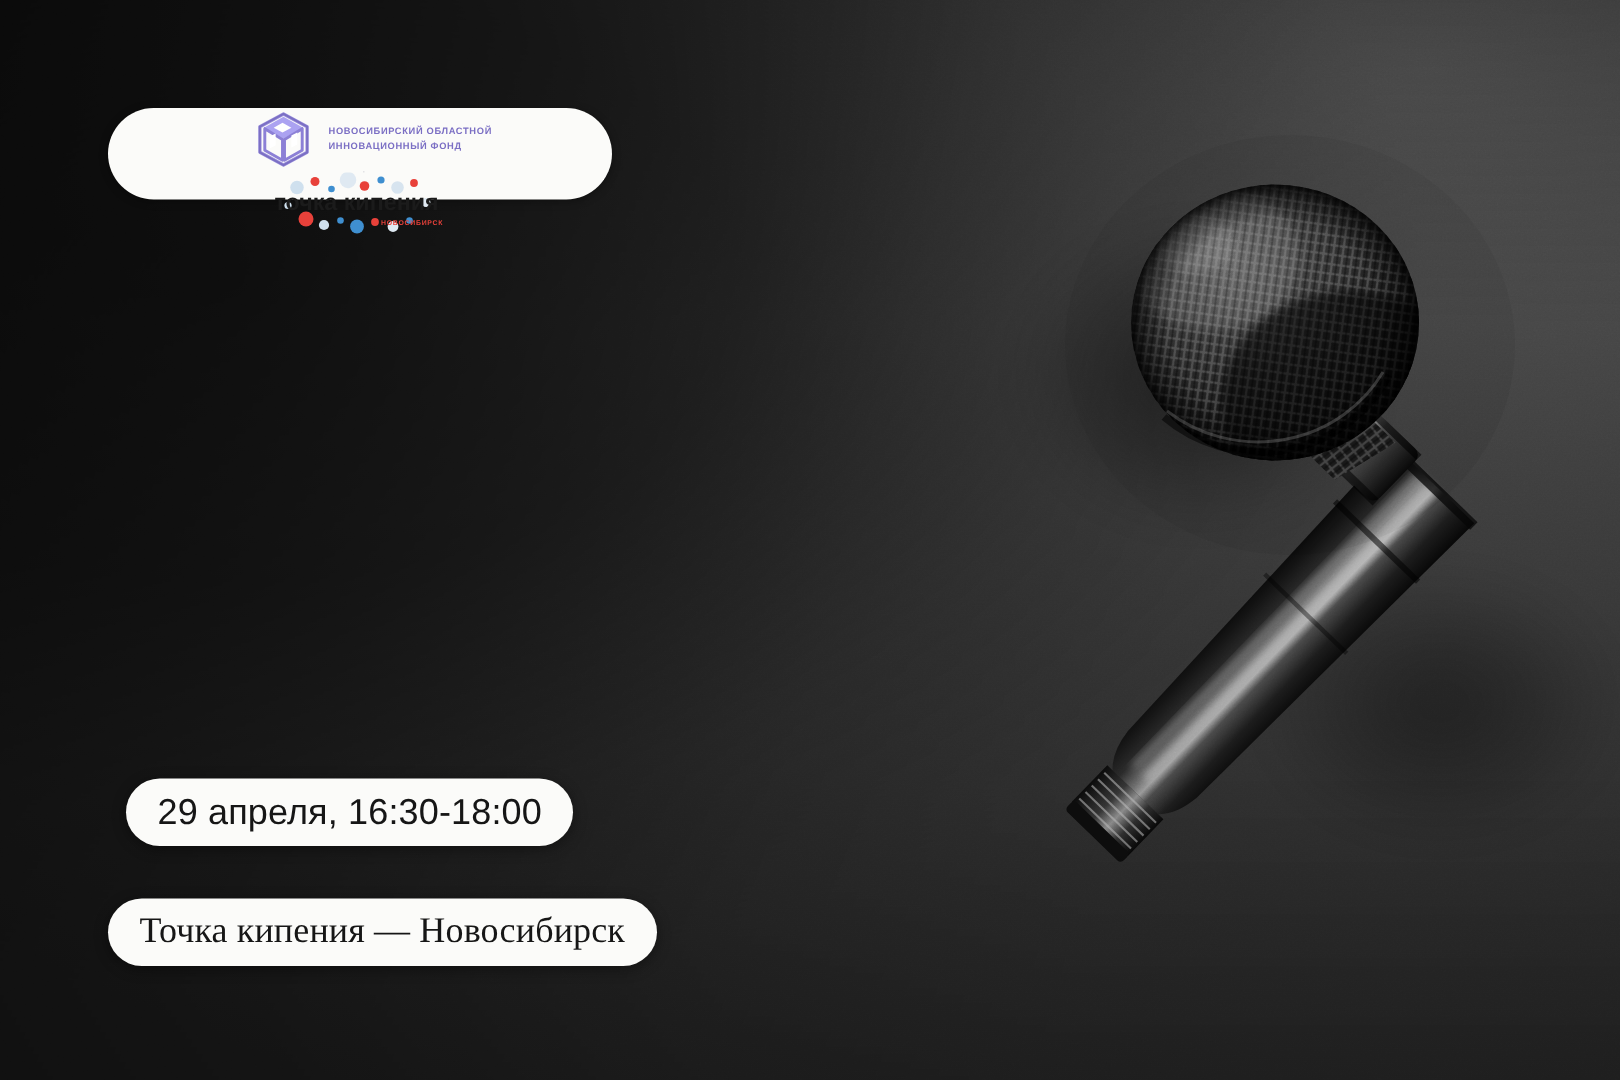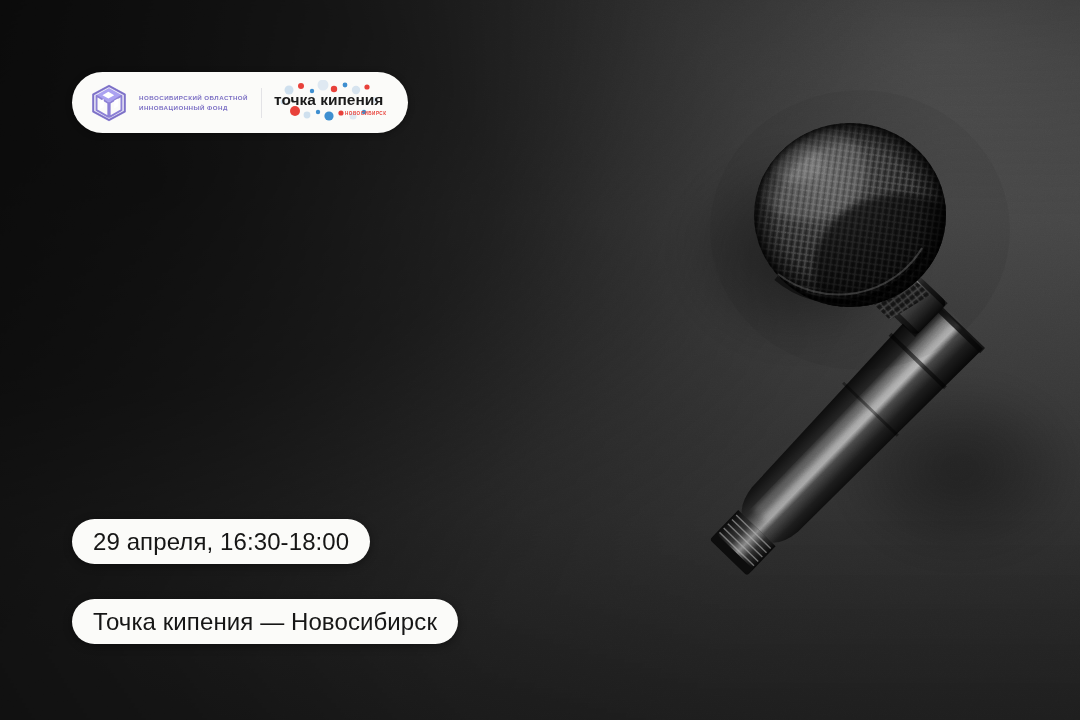--- a/index.html
+++ b/index.html
@@ -52,20 +52,21 @@
     position: absolute;
     left: 72px;
     top: 72px;
     width: 336px;
     height: 61px;
     background: #fbfbf9;
     border-radius: 31px;
     display: flex;
     align-items: center;
     box-shadow: 0 1px 6px rgba(0,0,0,0.35);
+    flex-direction: column;
   }
   .logo-fund {
     display: flex;
     align-items: center;
     margin-left: 16px;
   }
   .logo-fund-mark { width: 42px; height: 42px; flex: 0 0 42px; }
   .logo-fund-text {
     margin-left: 9px;
     color: #7b6fc4;
@@ -120,30 +121,31 @@
     align-items: center;
     justify-content: center;
     color: #161616;
     font-size: 24px;
     font-weight: 500;
     letter-spacing: 0.1px;
     white-space: nowrap;
     box-shadow: 0 2px 9px rgba(0,0,0,0.40);
   }
   .pill-date {
-    left: 72px;
+    left: 84px;
     top: 519px;
     height: 45px;
     padding: 0 21px;
   }
   .pill-venue {
     left: 72px;
     top: 599px;
     height: 45px;
     padding: 0 21px;
+    font-family: Liberation Serif, serif;
   }
 </style>
 </head>
 <body>
 
 <div class="poster">
 
   <div class="bg-base"></div>
 
   <div class="mic-wrap">

